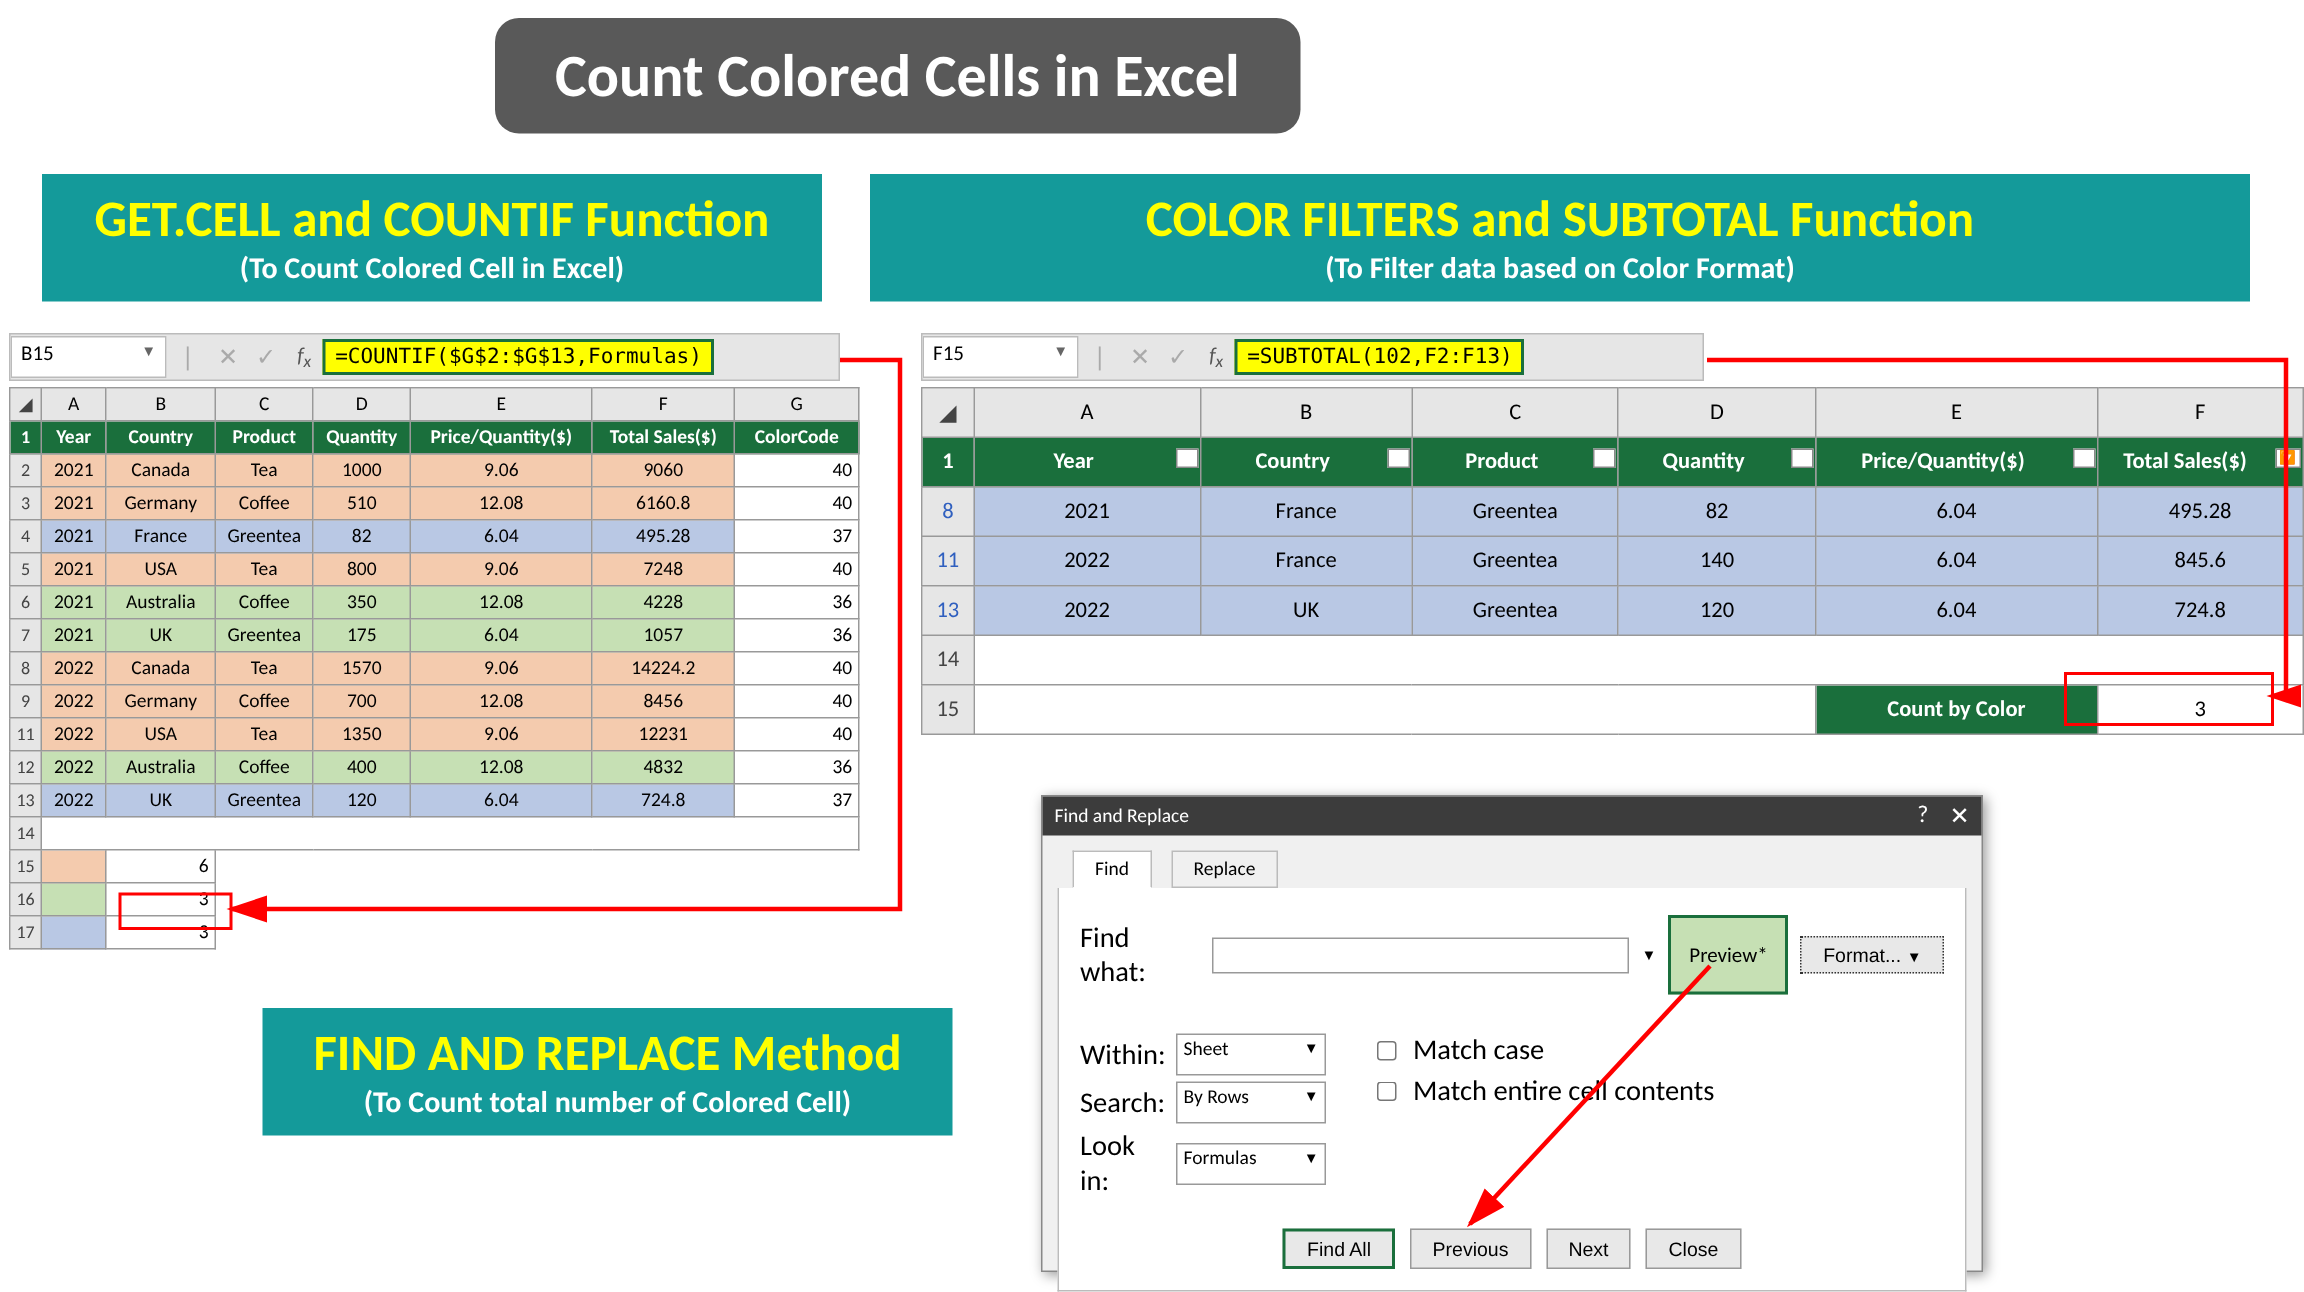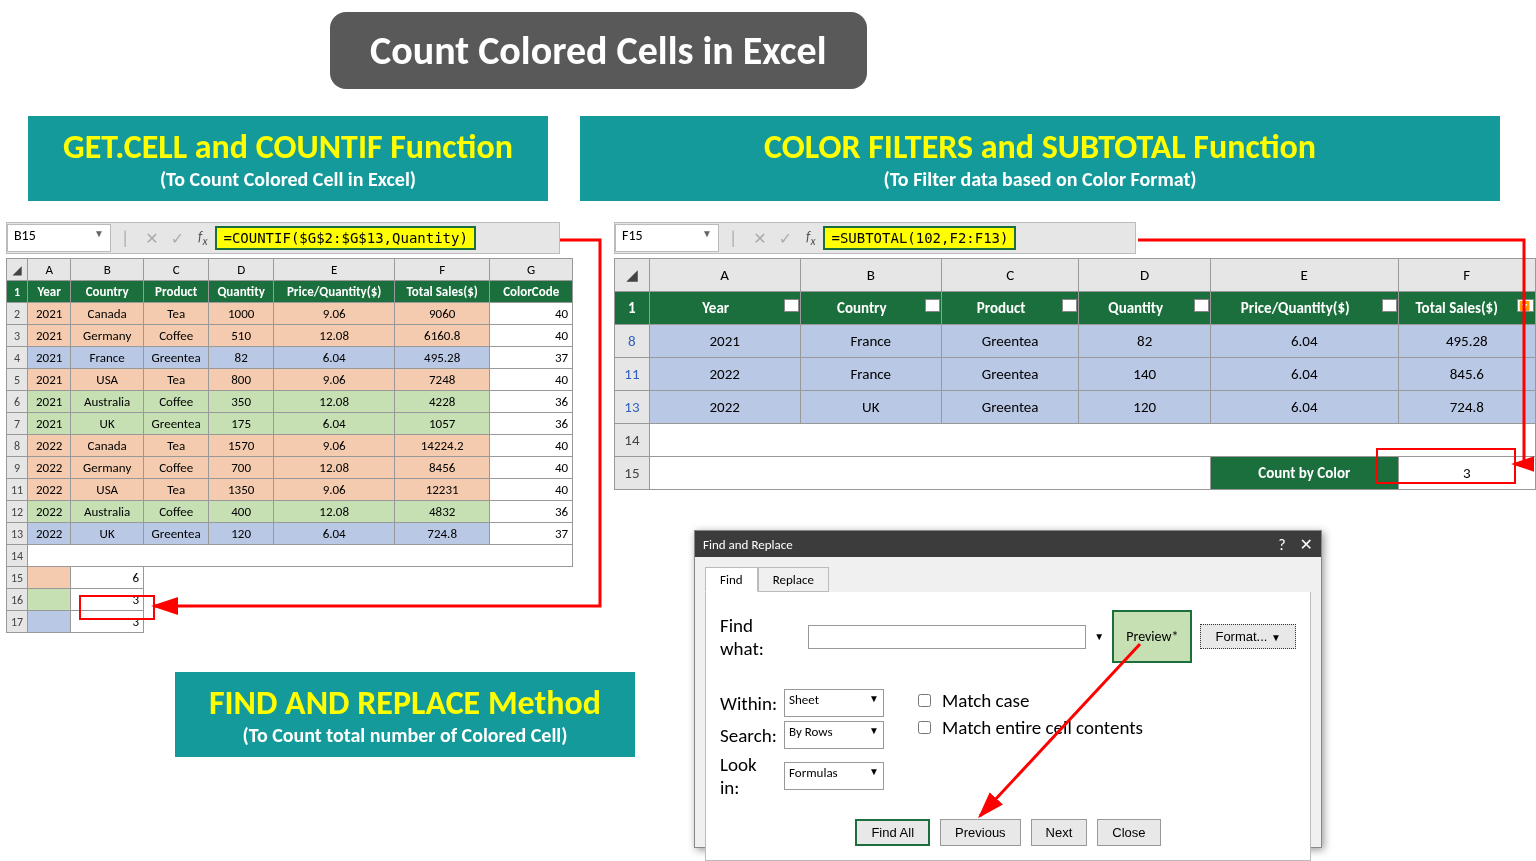--- a/index.html
+++ b/index.html
@@ -38,21 +38,21 @@
   #tbl-right td{height:30px;font-size:15px}
   #tbl-right .rA{width:150px}#tbl-right .rB{width:140px}#tbl-right .rC{width:136px}#tbl-right .rD{width:130px}#tbl-right .rE{width:186px}#tbl-right .rF{width:136px}
   #tbl-right .gutter{width:26px}
   .fdrop{float:right;background:#fff;border:1px solid #888;font-size:9px;padding:0 2px;margin-left:3px}
 
   .redbox{position:absolute;border:2px solid #ff0000}
 
   
   .dlg{position:absolute;left:694px;top:530px;width:626px;height:316px;background:#f0f0f0;border:1px solid #888;box-shadow:2px 2px 8px rgba(0,0,0,.4)}
   .dlg .titlebar{background:#3c3c3c;color:#fff;height:26px;display:flex;align-items:center;justify-content:space-between;padding:0 8px;font-size:13px}
-  .dlg .tabs{display:flex;gap:0;margin:10px 10px 0}
+  .dlg .tabs{display:flex;gap:13px;margin:10px 20px 0}
   .dlg .tab{border:1px solid #bbb;background:#fff;padding:4px 14px;font-size:13px}
   .dlg .tab.inactive{background:#f0f0f0;border-bottom:1px solid #bbb}
   .dlg .tab.active{border-bottom:1px solid #fff}
   .dlg .body{border:1px solid #bbb;border-top:none;margin:0 10px 10px;background:#fff;padding:14px}
   .dlg label{font-size:19px}
   .dlg .row{display:flex;align-items:center;gap:8px;margin:4px 0}
   .dlg .txt{border:1px solid #999;height:22px;background:#fff}
   .dlg select,.dlg .sel{border:1px solid #999;height:22px;font-size:13px;background:#fff}
   .dlg .btn{border:1px solid #999;background:#e8e8e8;font-size:13px;padding:4px 14px}
   .dlg .btn.green{border:2px solid #1a6f3c}
@@ -83,21 +83,21 @@
 
 <div id="fbar-left" class="fbar">
   <div class="name-box">
       <span>B15</span>
       <span class="caret">▼</span>
     </div>
   <span class="sep">|</span>
   <span style="color:#aaa;padding:0 6px">✕</span>
   <span style="color:#aaa;padding:0 6px">✓</span>
   <span class="fx">f<sub>x</sub></span>
-  <span class="formula">=COUNTIF($G$2:$G$13,Quantity)</span>
+  <span class="formula">=COUNTIF($G$2:$G$13,Formulas)</span>
 </div>
 <div id="fbar-right" class="fbar">
   <div class="name-box">
       <span>F15</span>
       <span class="caret">▼</span>
     </div>
   <span class="sep">|</span>
   <span style="color:#aaa;padding:0 6px">✕</span>
   <span style="color:#aaa;padding:0 6px">✓</span>
   <span class="fx">f<sub>x</sub></span>

